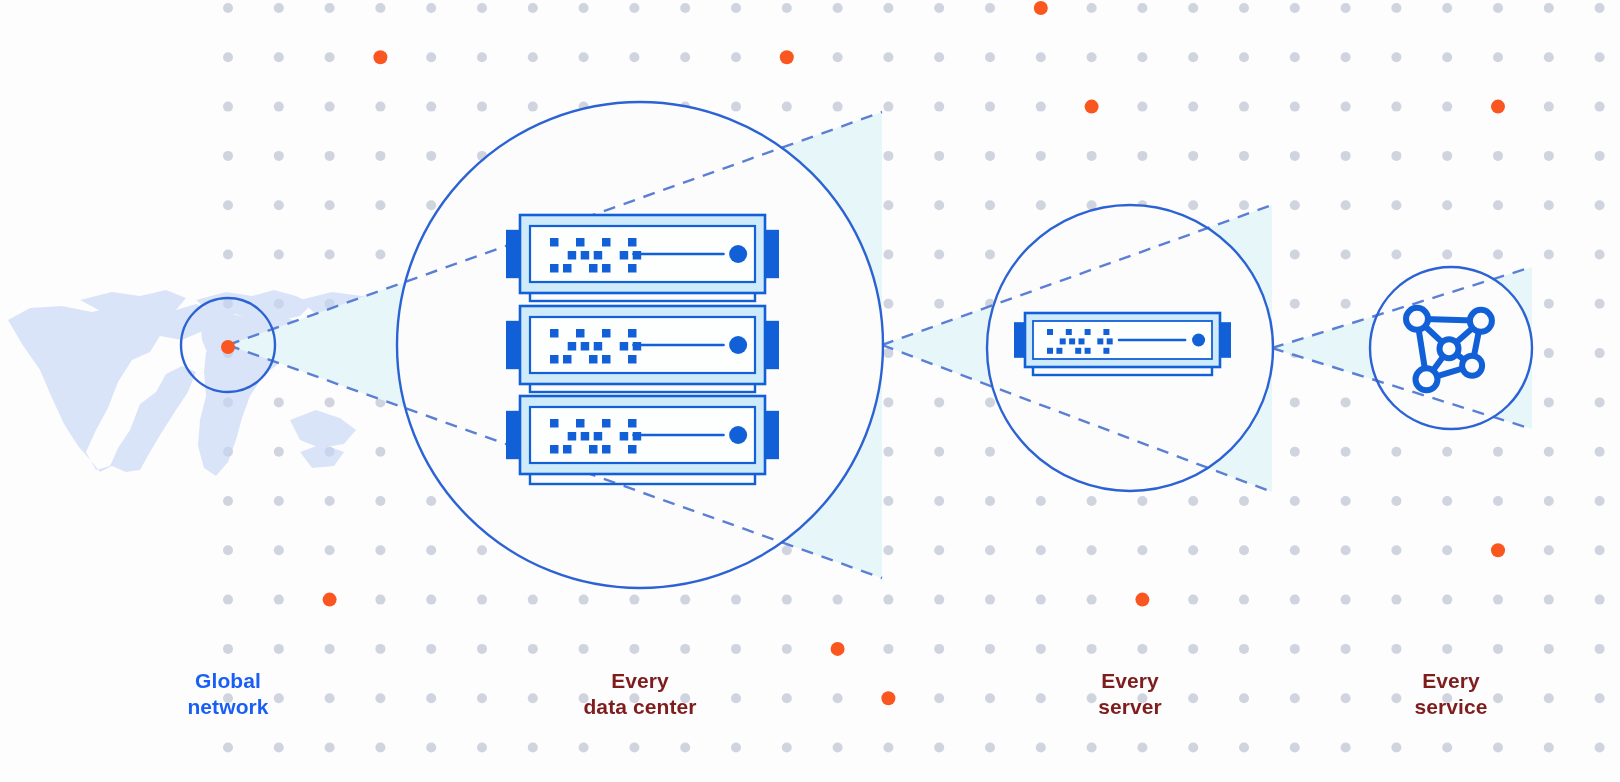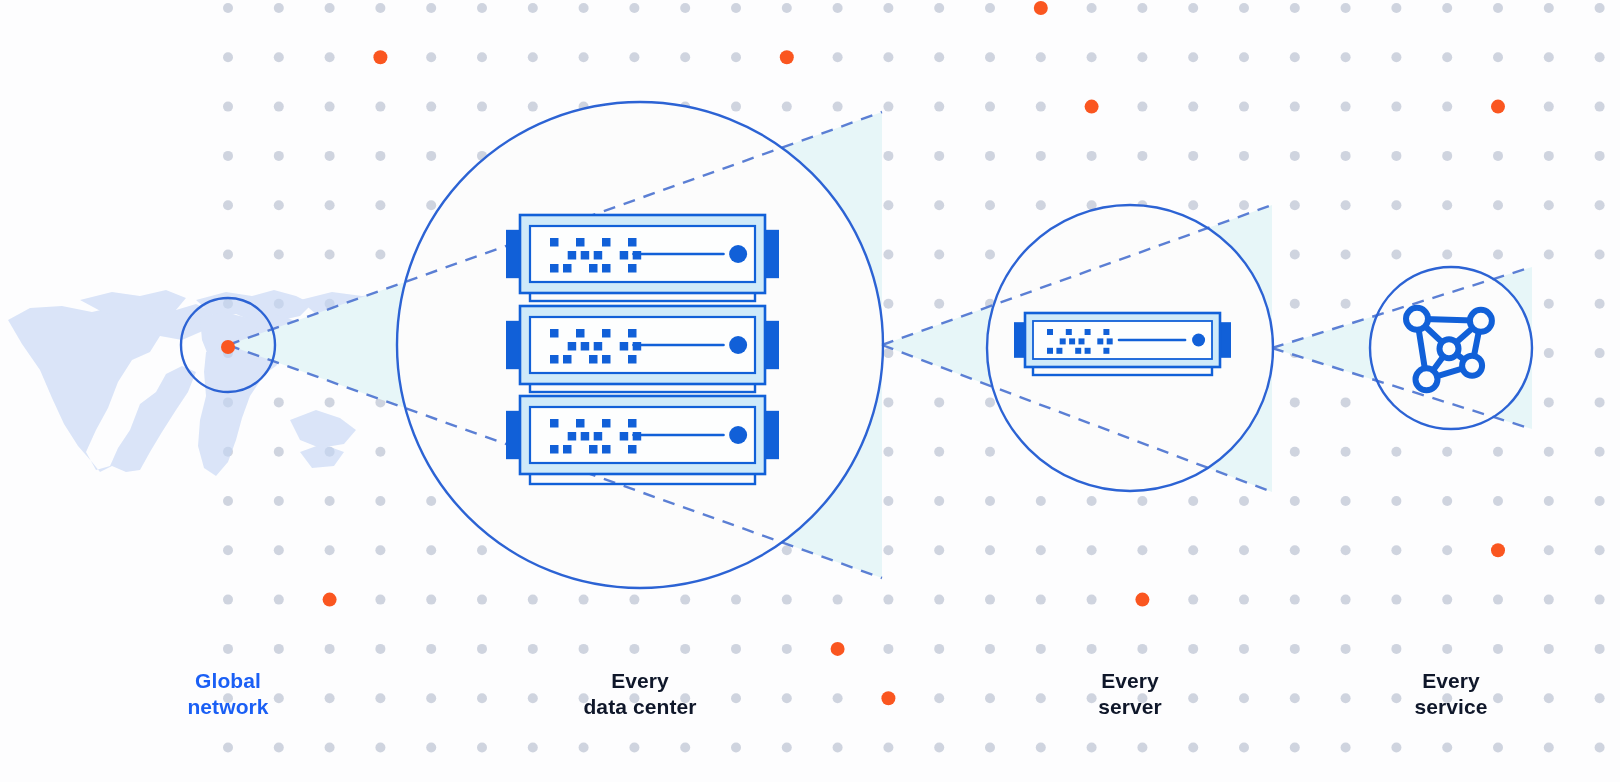--- a/index.html
+++ b/index.html
@@ -11,21 +11,21 @@
   }
   #stage{position:relative;width:1620px;height:782px;overflow:hidden;background:#fdfdfe;}
   #stage > svg.layer{position:absolute;left:0;top:0;width:1620px;height:782px;}
   .labels{position:absolute;left:0;top:0;width:1432px;height:782px;}
   .lbl{
     position:absolute;
     text-align:center;
     font-size:21px;
     line-height:26px;
     font-weight:700;
-    color:#0f172a;
+    color:#7f1d1d;
     white-space:pre-line;
     letter-spacing:.1px;
   }
   .lbl.accent{color:#1a5ff5;}
 </style>
 </head>
 <body>
 
 <div id="stage">
 

